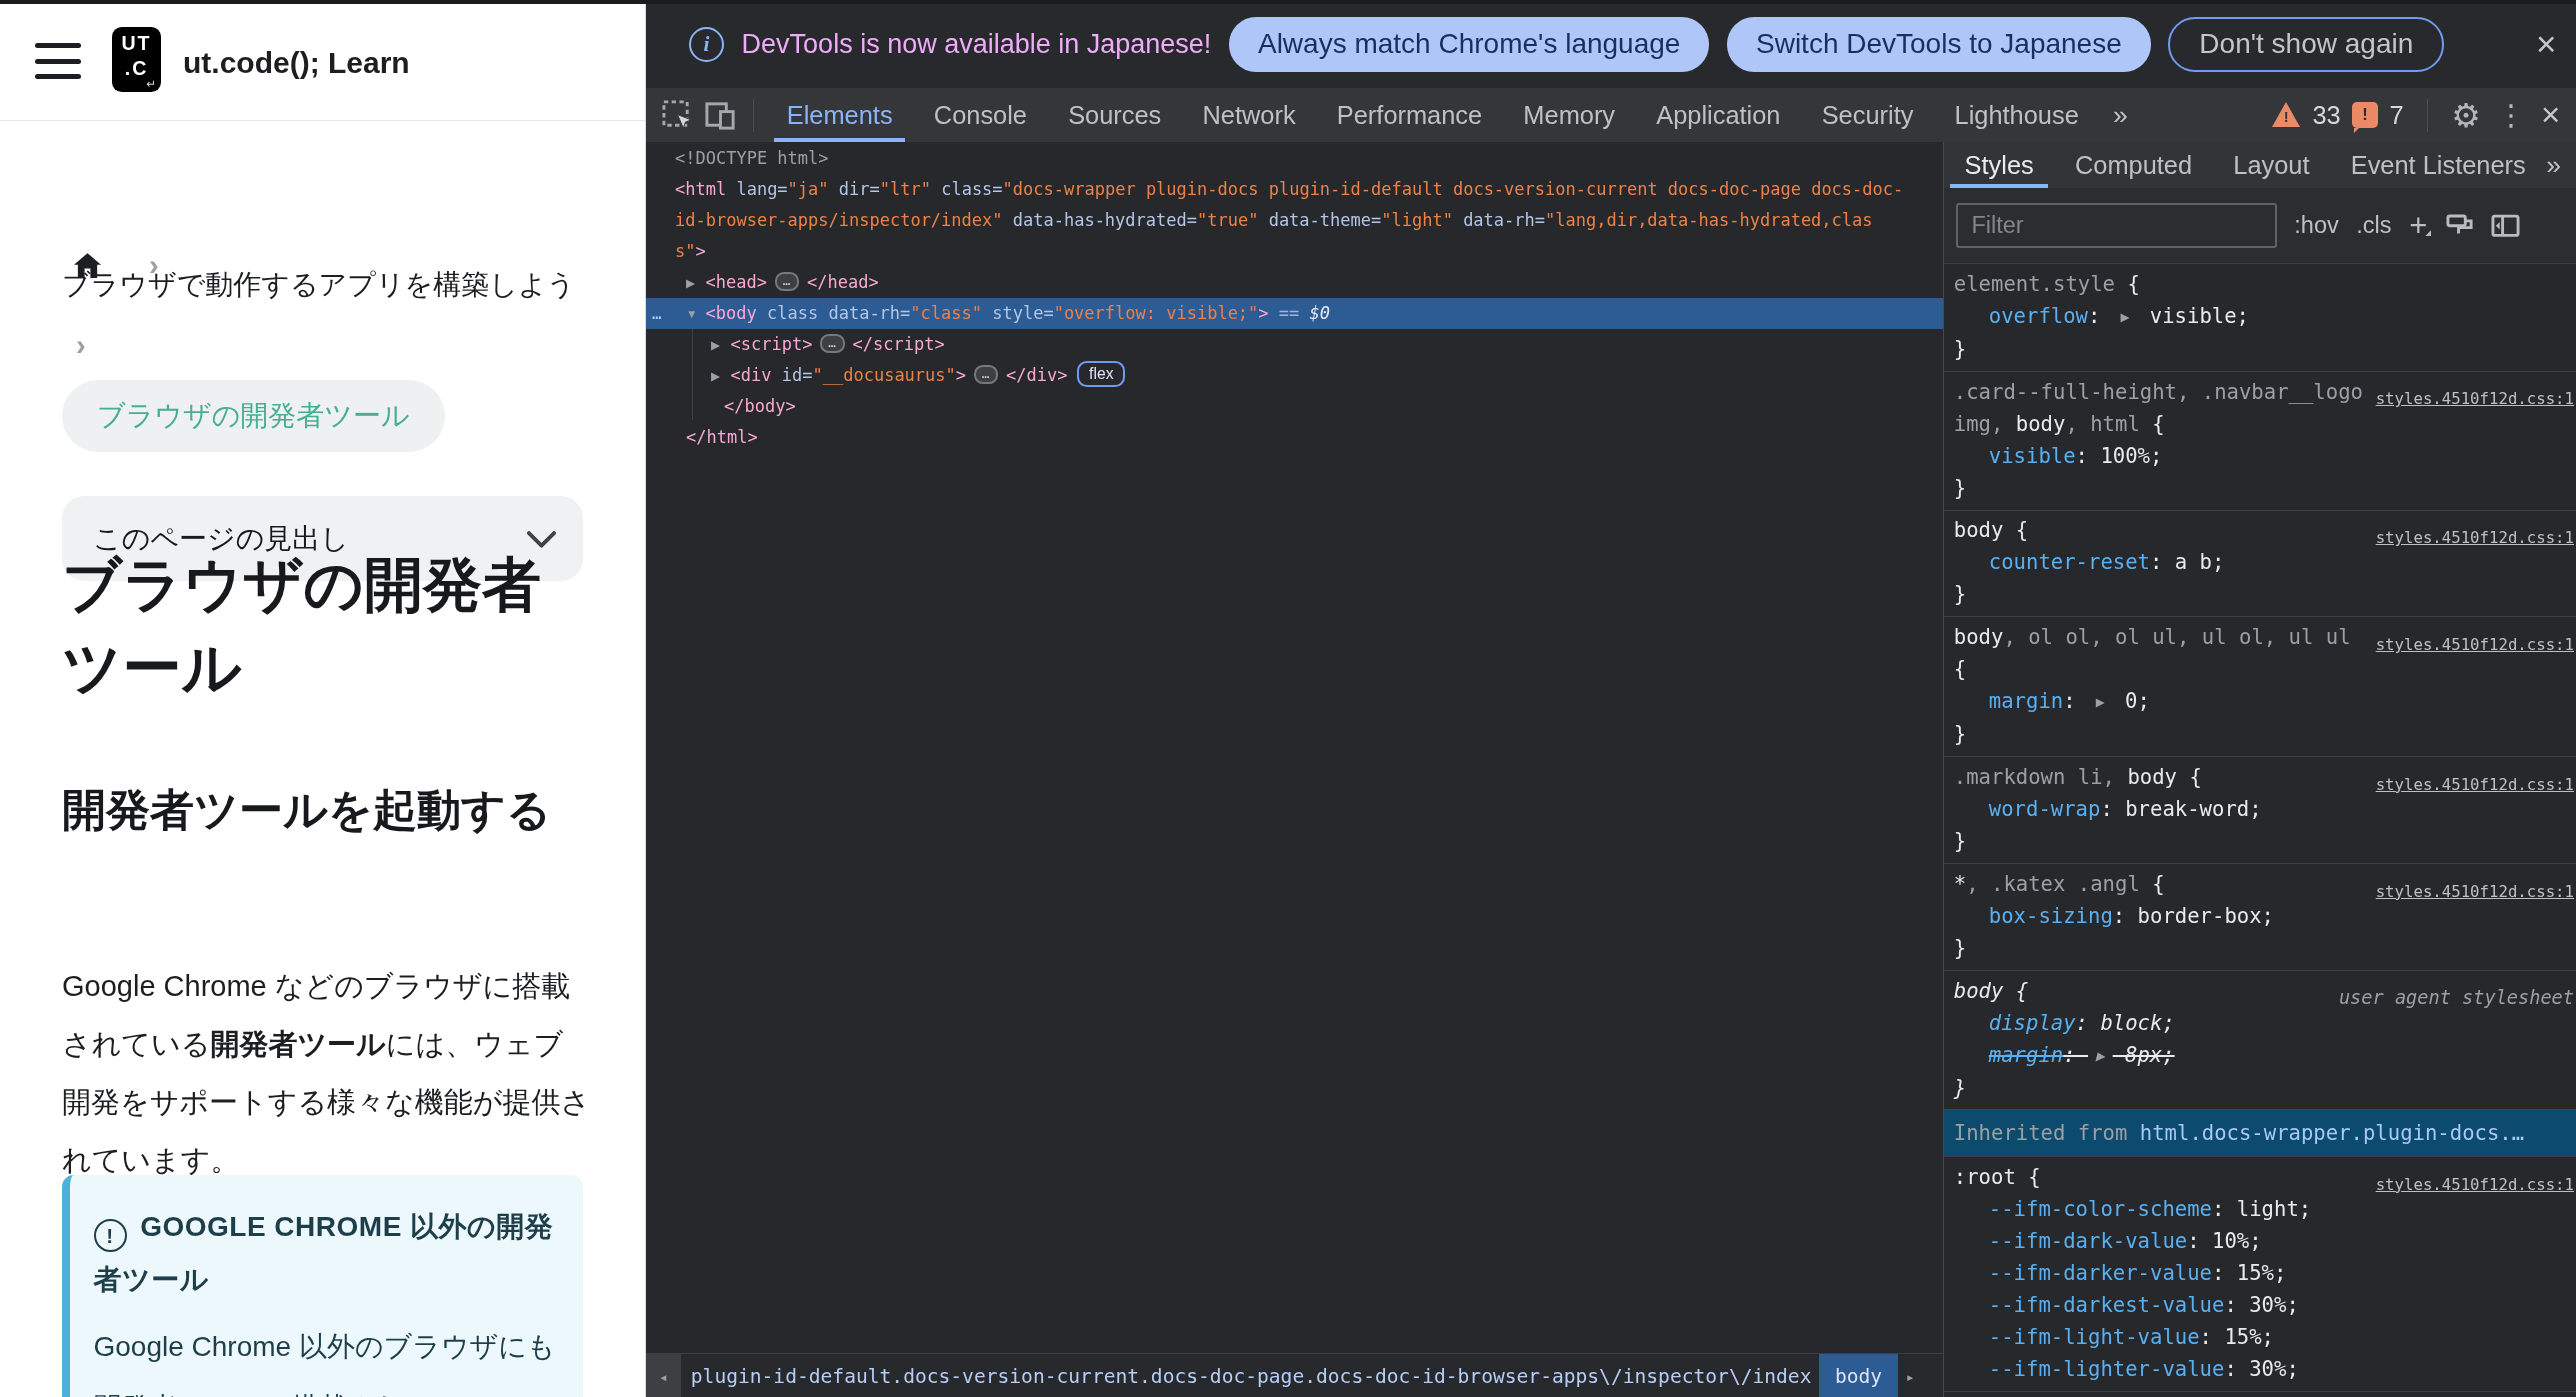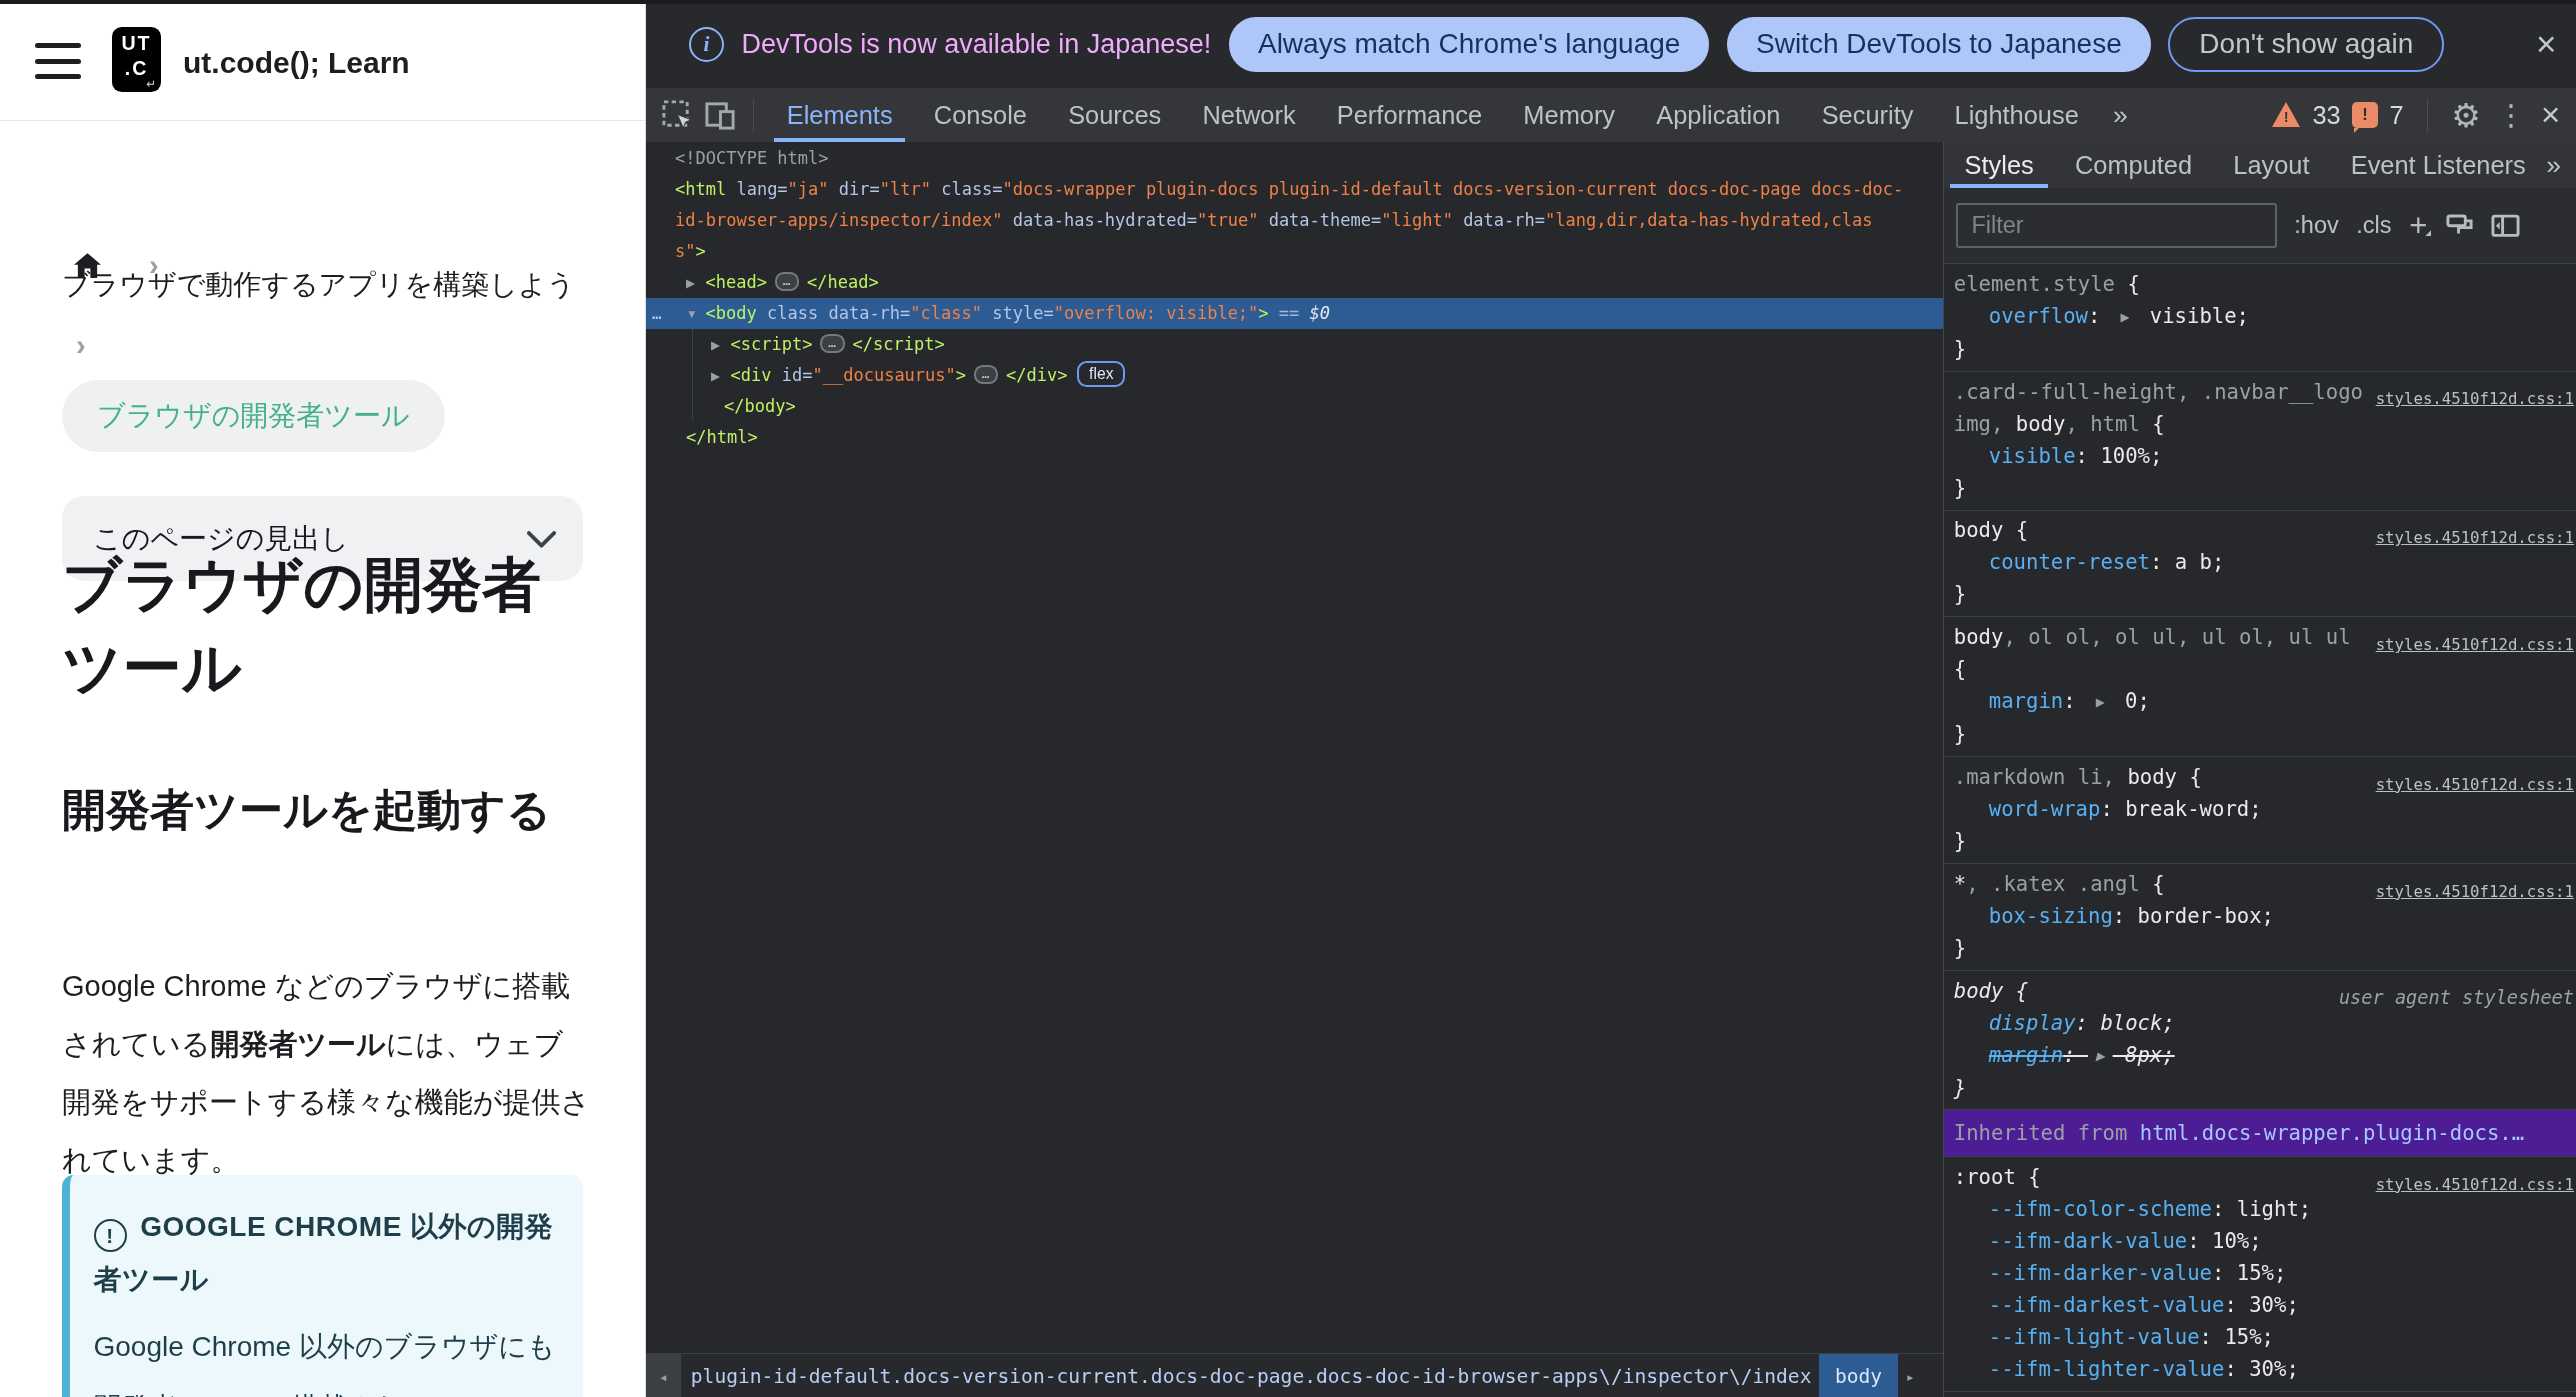--- a/index.html
+++ b/index.html
@@ -84,21 +84,21 @@
   .dt-close { font-size:33px; color:#c6c9cd; cursor:pointer; }
 
   
   .dom { position:absolute; left:0; top:142px; width:1297px; height:1211px; background:#27282b; overflow:hidden;
          font-family:"DejaVu Sans Mono", monospace; font-size:17px; padding-top:1px; }
   .dom-row { height:31px; line-height:31px; white-space:pre; position:relative; cursor:pointer; }
   .dom-row.sel { background:#2d5b94; }
   .dots { position:absolute; left:5.9px; top:0; color:#b9d2f5; letter-spacing:2px; font-size:15.7px; }
   .tk-arr { display:inline-block; width:19.6px; color:#9aa0a6; font-size:11.7px;
             font-family:"Liberation Sans", sans-serif; vertical-align:1px; }
-  .tk-t { color:#bef264; } .tk-a { color:#b3c6e8; } .tk-v { color:#ee8147; }
+  .tk-t { color:#f9a8d4; } .tk-a { color:#b3c6e8; } .tk-v { color:#ee8147; }
   .tk-g { color:#9aa0a6; } .tk-eq { color:#9db7de; }
   .tk-d0 { color:#e8eaed; font-style:italic; }
   .tk-pill { display:inline-block; border:2px solid #75797e; background:#3c4043; border-radius:8.8px;
              color:#d5d8db; font-size:12.7px; line-height:12.7px; padding:1px 5.9px; margin:0 7.8px; vertical-align:2.9px; letter-spacing:1px; }
   .tk-badge { display:inline-block; border:2px solid #6d9cf0; border-radius:9.8px; color:#dce7fb;
               font-size:15.7px; line-height:19.6px; padding:1px 9.8px; margin-left:9.8px; vertical-align:2px;
               font-family:"Liberation Sans", sans-serif; }
   .dom-guide { position:absolute; left:46px; top:187px; width:1px; height:91px; background:#3c3f44; }
 
   
@@ -125,21 +125,21 @@
   .filter-input { width:321px; height:45px; border:2px solid #5f6368; border-radius:3px; background:transparent;
                   color:#e8eaed; font-size:23.5px; padding:0 13.7px; outline:none; font-family:"Liberation Sans",sans-serif; }
   .filter-input::placeholder { color:#80868b; }
   .f-txt { font-size:23.5px; color:#bdc1c6; cursor:pointer; white-space:nowrap; }
   .f-plus { position:relative; font-size:31px; color:#b8bcc0; cursor:pointer; line-height:25.4px; }
   .f-plus::after { content:""; position:absolute; right:-7.8px; bottom:-2px; border:4.9px solid transparent; border-top-color:#b8bcc0; transform:rotate(-45deg); }
   .f-ic { cursor:pointer; display:flex; align-items:center; }
 
   .rules { font-family:"DejaVu Sans Mono", monospace; font-size:20.6px; line-height:32px; color:#e8eaed; }
   .sec { padding:3.9px 0 5.9px 9.8px; border-bottom:1px solid #3c4043; overflow:hidden; }
-  .sec.inh { background:#4c1d95; padding:6.9px 0 6.9px 9.8px; }
+  .sec.inh { background:#0c4a6e; padding:6.9px 0 6.9px 9.8px; }
   .css-link { float:right; font-size:15.7px; color:#bdc1c6; text-decoration:underline; margin:7.8px 2px 0 11.7px; cursor:pointer; }
   .css-link.ua { text-decoration:none; font-style:italic; color:#9aa0a6; font-size:18.6px; }
   .sw { color:#e8eaed; } .sd { color:#9aa0a6; }
   .prop { padding-left:35px; white-space:nowrap; }
   .pname { color:#58b0f2; }
   .parr { color:#9aa0a6; font-size:11.7px; margin:0 7.8px; vertical-align:2px; font-family:"Liberation Sans",sans-serif; }
   .strike { text-decoration:line-through; }
   .sec.ua-sec .sel-line, .sec.ua-sec .prop, .sec.ua-sec .brace { font-style:italic; }
   .inh-label { color:#9aa0a6; } .inh-link { color:#a8c7fa; cursor:pointer; }
 </style>

